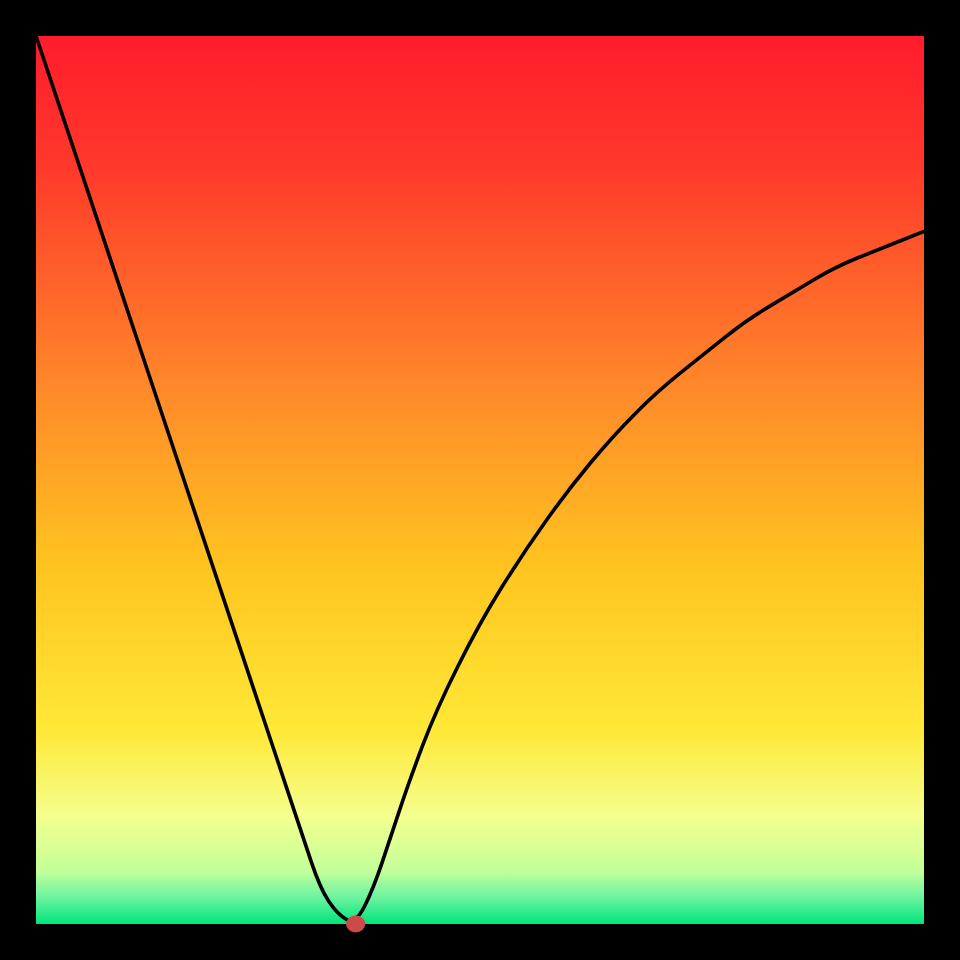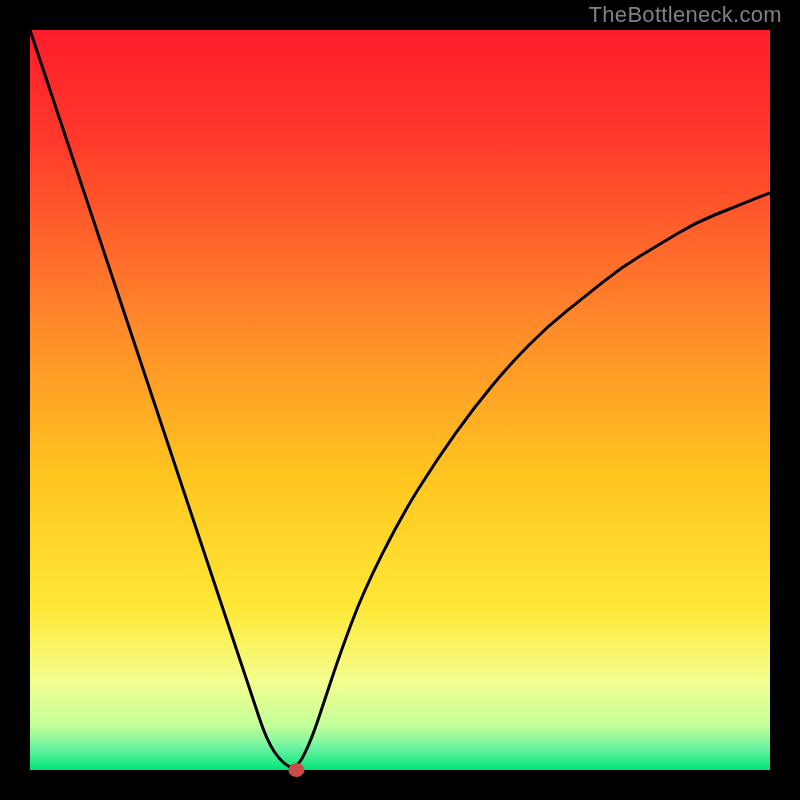--- a/index.html
+++ b/index.html
@@ -30,21 +30,20 @@
   svg.plot {
     position: absolute;
     left: 0;
     top: 0;
   }
 </style>
 </head>
 <body>
 <div class="frame">
 
-  <div class="watermark">TheBottleneck.com</div>
 
   <svg class="plot" width="800" height="800" viewBox="0 0 800 800">
     <defs>
       <linearGradient id="bg-grad" x1="0" y1="0" x2="0" y2="1">
         <stop id="g0" offset="0%" stop-color="#FF1C2C"></stop>
         <stop id="g1" offset="15%" stop-color="#FF3A2B"></stop>
         <stop id="g2" offset="40%" stop-color="#FF8A2A"></stop>
         <stop id="g3" offset="60%" stop-color="#FFC51F"></stop>
         <stop id="g4" offset="78%" stop-color="#FFE836"></stop>
         <stop id="g5" offset="88%" stop-color="#F4FF8F"></stop>

